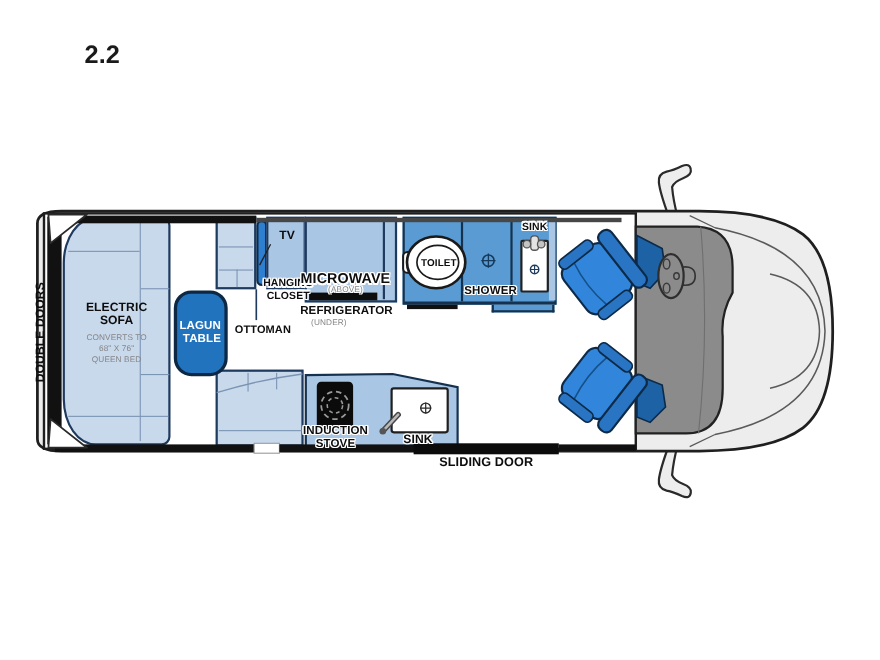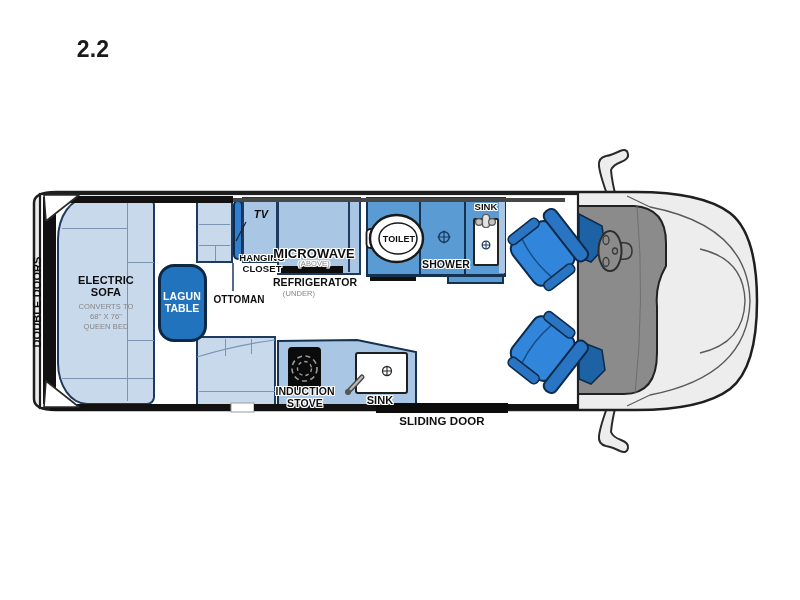--- a/index.html
+++ b/index.html
@@ -10,21 +10,21 @@
   #base    { z-index:0; }
   .furn    { position:absolute; z-index:1; }
   #overlay { z-index:2; }
   .labels  { position:absolute; inset:0; z-index:4; }
   .label { position:absolute; font-weight:bold; color:#0d0d0d; text-align:center;
            white-space:pre-line; line-height:1.12; transform:translate(-50%,-50%);
            letter-spacing:.1px; }
   .halo { text-shadow:1px 0 0 #fff,-1px 0 0 #fff,0 1px 0 #fff,0 -1px 0 #fff,
           1px 1px 0 #fff,-1px -1px 0 #fff,1px -1px 0 #fff,-1px 1px 0 #fff; }
   .note { font-weight:400; color:#858585; }
-  .white { color:#fff; }
+  .white { color:#fff;text-align:right; }
   .vertical { transform:translate(-50%,-50%) rotate(-90deg); }
   .seam { position:absolute; background:#7a94b4; }
 </style>
 </head>
 <body>
 
 <div class="stage">
 
   <svg id="base" class="layer" width="800" height="600" viewBox="0 0 800 600">
 
@@ -174,21 +174,21 @@
     <div class="label" style="left:93px;top:50px;font-size:23px;font-weight:600;color:#1a1a1a;">2.2</div>
     <div class="label vertical" style="left:37px;top:302px;font-size:11px;">DOUBLE DOORS</div>
     <div class="label" style="left:106px;top:286px;font-size:11px;">ELECTRIC
 SOFA</div>
     <div class="label note" style="left:106px;top:317px;font-size:7.5px;line-height:1.3;">CONVERTS TO
 68" X 76"
 QUEEN BED</div>
     <div class="label white" style="left:182px;top:303px;font-size:10.5px;">LAGUN
 TABLE</div>
     <div class="label" style="left:239px;top:300px;font-size:10px;">OTTOMAN</div>
-    <div class="label" style="left:261px;top:214px;font-size:11px;font-style:italic;">TV</div>
+    <div class="label" style="left:261px;top:214px;font-size:11px;">TV</div>
     <div class="label halo" style="left:262px;top:252px;font-size:9.5px;margin-top:12px;">HANGING
 CLOSET</div>
     <div class="label halo" style="left:314px;top:254px;font-size:13px;">MICROWAVE</div>
     <div class="label note halo" style="left:314px;top:264px;font-size:7.5px;">(ABOVE)</div>
     <div class="label" style="left:315px;top:283px;font-size:10.5px;">REFRIGERATOR</div>
     <div class="label note" style="left:299px;top:294px;font-size:7.5px;">(UNDER)</div>
     <div class="label" style="left:399px;top:239px;font-size:9px;">TOILET</div>
     <div class="label halo" style="left:446px;top:265px;font-size:10.5px;">SHOWER</div>
     <div class="label halo" style="left:486px;top:207px;font-size:9.5px;">SINK</div>
     <div class="label halo" style="left:305px;top:398px;font-size:10.5px;">INDUCTION

